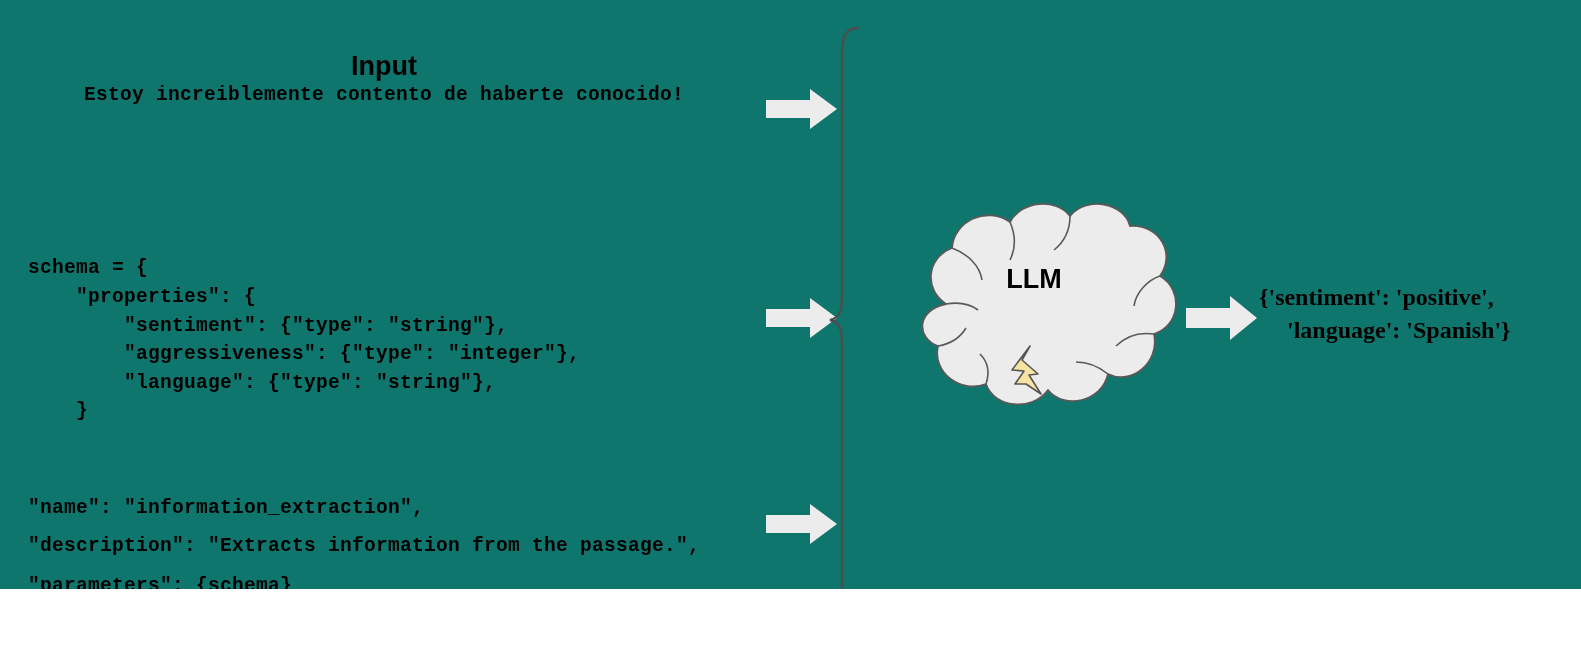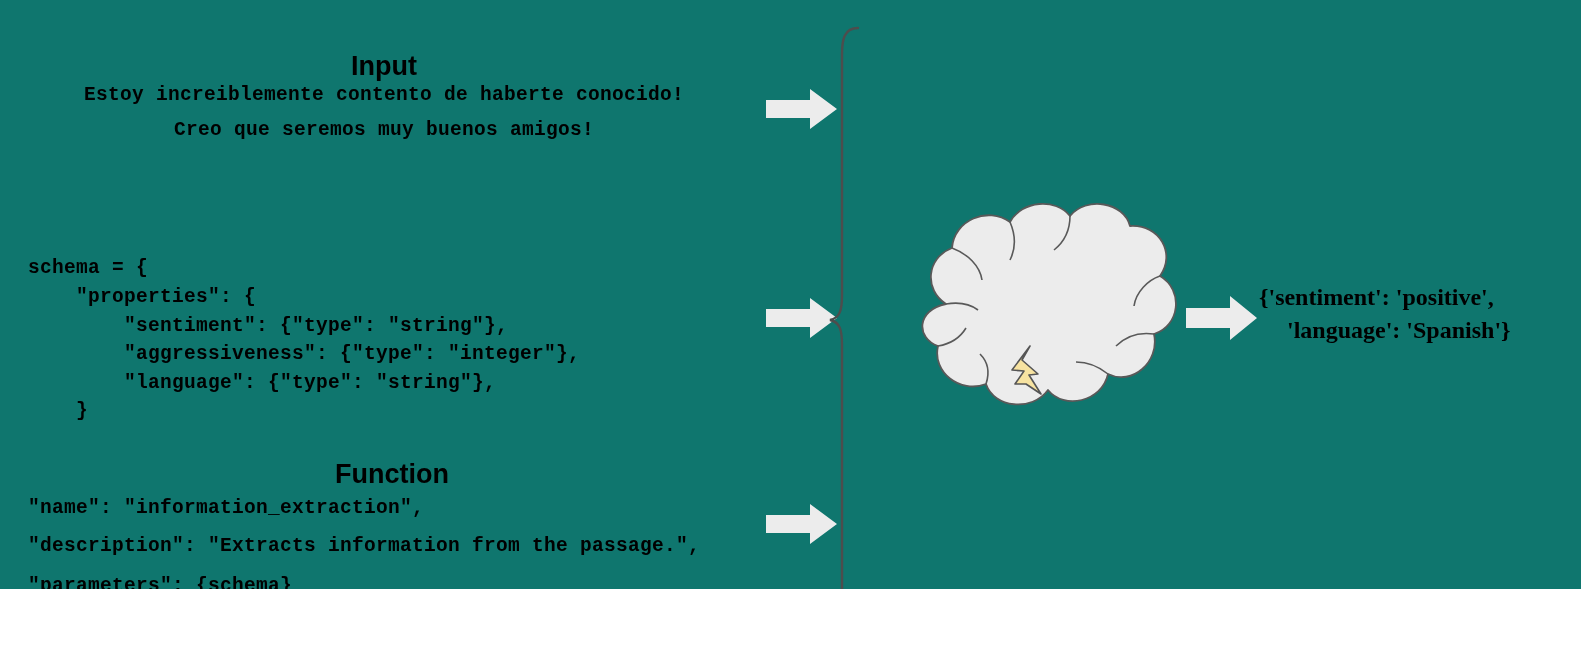--- a/index.html
+++ b/index.html
@@ -100,31 +100,29 @@
 </style>
 </head>
 <body>
 
 <div id="canvas">
 
   <div class="heading" style="left:284px; top:50px; width:200px;">Input</div>
 
   <div class="mono centered" style="left:0px; top:81px; width:768px;">Estoy increiblemente contento de haberte conocido!</div>
 
-  <div class="mono centered" style="left:0px; top:116px; width:768px;">Creo que seremos muy buenos amigos!</div>
 
 
   <div class="mono" style="left:28px; top:254px;">schema = {</div>
   <div class="mono" style="left:28px; top:283px;">    "properties": {</div>
   <div class="mono" style="left:28px; top:312px;">        "sentiment": {"type": "string"},</div>
   <div class="mono" style="left:28px; top:340px;">        "aggressiveness": {"type": "integer"},</div>
   <div class="mono" style="left:28px; top:369px;">        "language": {"type": "string"},</div>
   <div class="mono" style="left:28px; top:397px;">    }</div>
 
-  <div class="heading" style="left:292px; top:458px; width:200px;">Function</div>
 
   <div class="mono" style="left:28px; top:494px;">"name": "information_extraction",</div>
   <div class="mono" style="left:28px; top:532px;">"description": "Extracts information from the passage.",</div>
   <div class="mono" style="left:28px; top:572px;">"parameters": {schema}</div>
 
   <div class="block-arrow" style="left:766px; top:88px;">
     <svg width="72" height="42" viewBox="0 0 72 42" xmlns="http://www.w3.org/2000/svg">
       <polygon points="0,12 44,12 44,1 71,21 44,41 44,30 0,30" fill="#ececec"></polygon>
     </svg>
   </div>
@@ -174,20 +172,21 @@
       <path d="M 194 20 C 194 34, 188 46, 178 54" fill="none" stroke="#595959" stroke-width="1.6"></path>
       <path d="M 284 80 C 272 84, 260 96, 258 110" fill="none" stroke="#595959" stroke-width="1.6"></path>
       <path d="M 278 138 C 264 136, 250 140, 240 150" fill="none" stroke="#595959" stroke-width="1.6"></path>
       <path d="M 232 178 C 222 170, 212 166, 200 166" fill="none" stroke="#595959" stroke-width="1.6"></path>
       <path d="M 110 188 C 114 176, 112 166, 104 158" fill="none" stroke="#595959" stroke-width="1.6"></path>
       <path d="M 62 150 C 74 148, 84 142, 90 132" fill="none" stroke="#595959" stroke-width="1.6"></path>
       <path d="M 70 108 C 82 106, 94 108, 102 114" fill="none" stroke="#595959" stroke-width="1.6"></path>
     </svg>
   </div>
 
+  <div class="cloud-label cloud-title" style="left:934px; top:264px; width:200px;">LLM</div>
 
 
   <div class="bolt" style="left:1008px; top:344px;">
     <svg width="50" height="52" viewBox="0 0 50 52" xmlns="http://www.w3.org/2000/svg">
       <polygon points="22,2 4,26 16,27 7,40 18,40 33,50 21,31 30,30 14,16" fill="#f7e3a1" stroke="#555555" stroke-width="1.6" stroke-linejoin="round"></polygon>
     </svg>
   </div>
 
   <div class="block-arrow" style="left:1186px; top:295px;">
     <svg width="72" height="46" viewBox="0 0 72 46" xmlns="http://www.w3.org/2000/svg">

